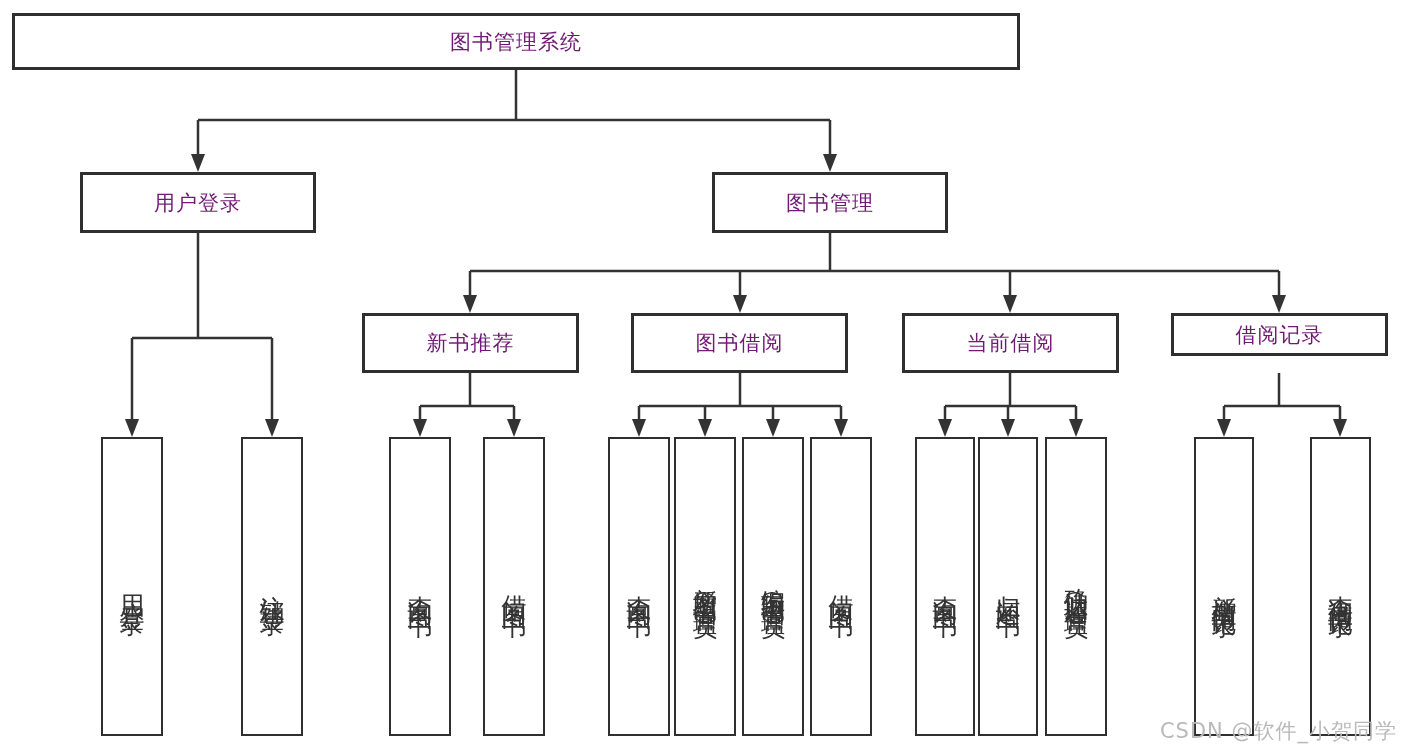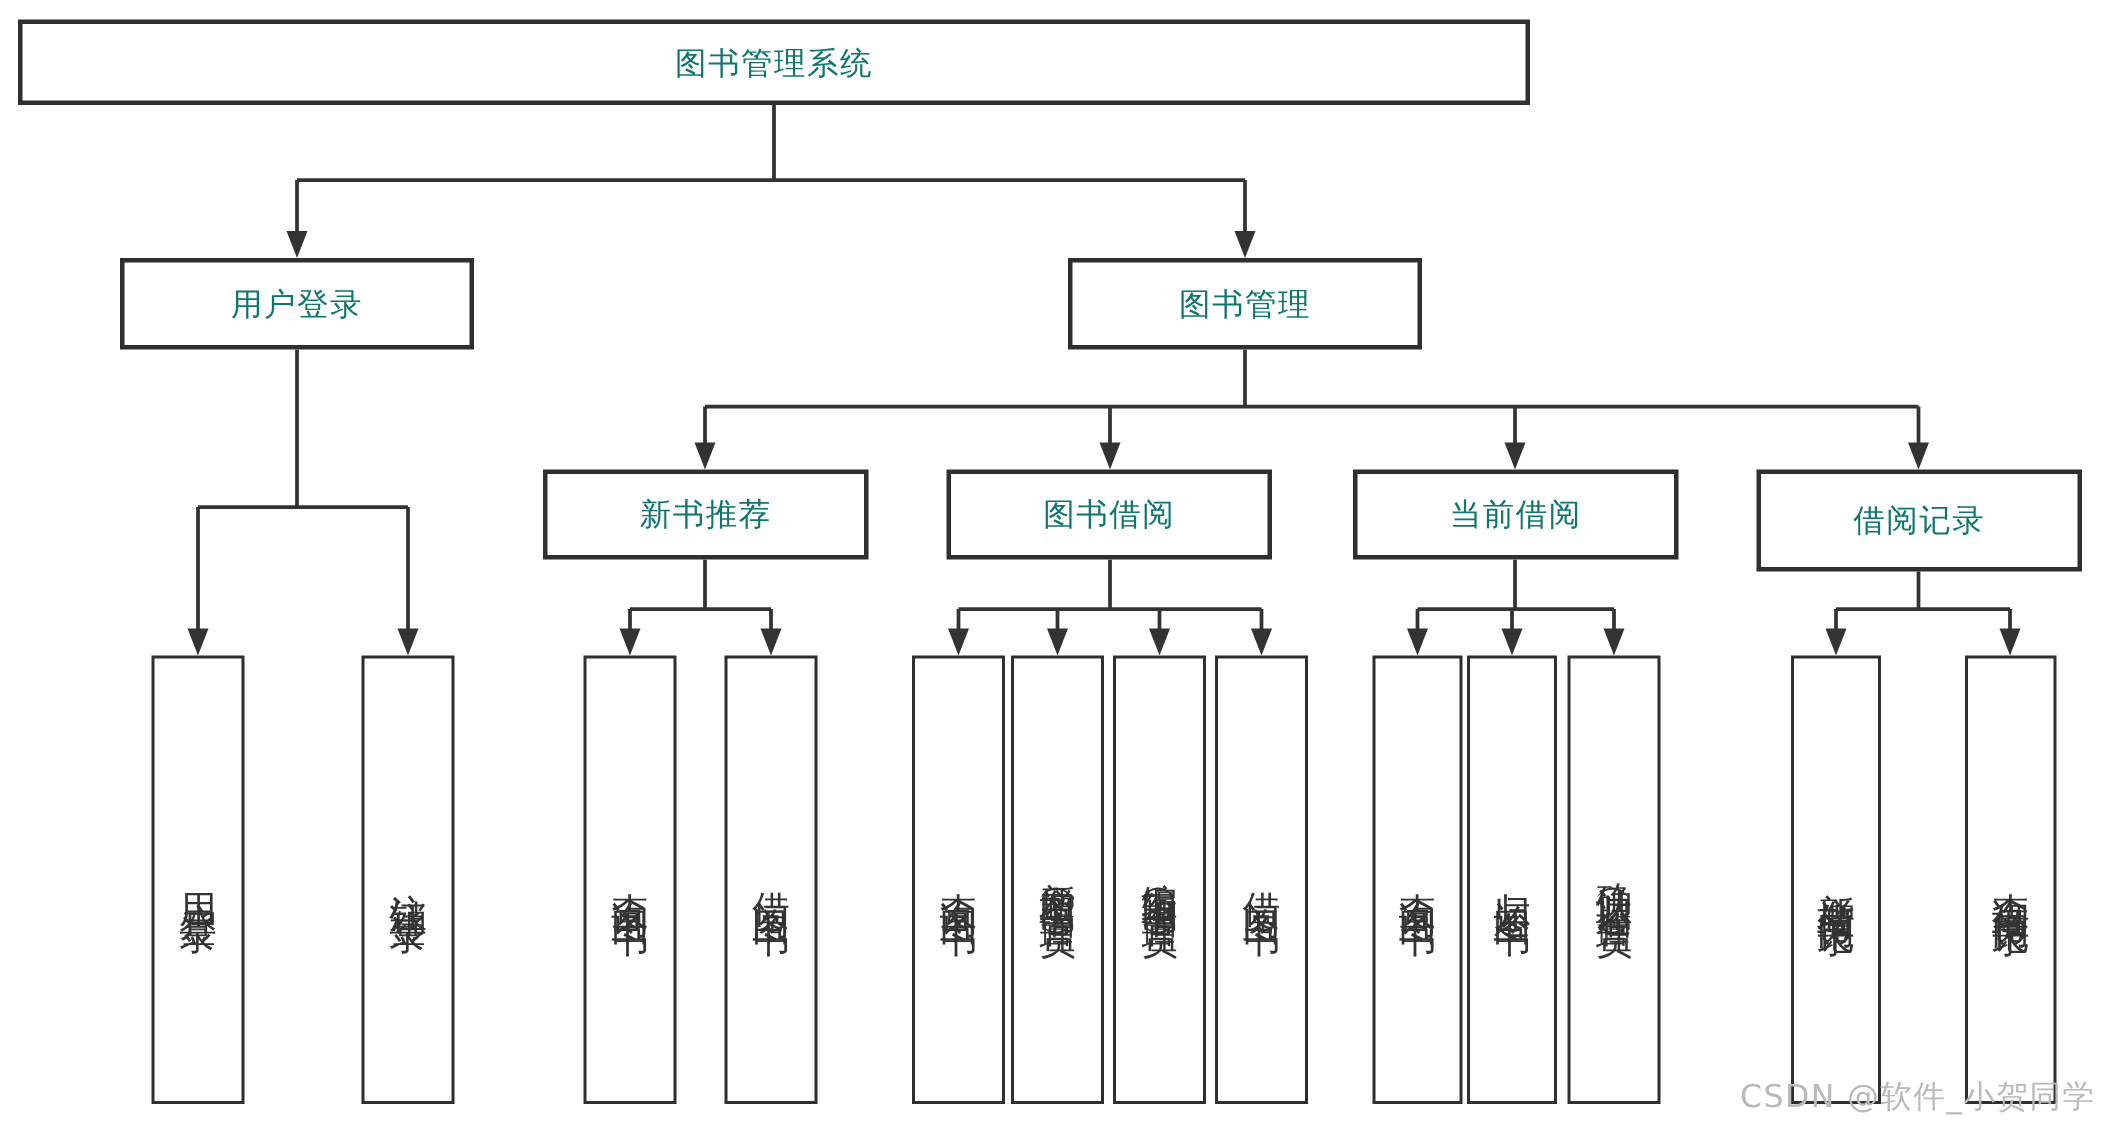--- a/index.html
+++ b/index.html
@@ -31,21 +31,21 @@
     display: flex;
     align-items: center;
     justify-content: center;
     z-index: 2;
     color: #333333;
   }
   .node .hlabel {
     font-size: 21px;
     letter-spacing: 1px;
     white-space: nowrap;
-    color: #0f766e;
+    color: #701a75;
   }
   .leaf {
     border-width: 2.5px;
   }
   .leaf .vlabel {
     writing-mode: vertical-rl;
     text-orientation: mixed;
     font-size: 25px;
     letter-spacing: 6px;
     line-height: 1.0;
@@ -152,21 +152,21 @@
 
   <div class="node" style="left:362px; top:313px; width:217px; height:60px;text-align:right;">
     <span class="hlabel">新书推荐</span>
   </div>
   <div class="node" style="left:631px; top:313px; width:217px; height:60px;">
     <span class="hlabel">图书借阅</span>
   </div>
   <div class="node" style="left:902px; top:313px; width:217px; height:60px;">
     <span class="hlabel">当前借阅</span>
   </div>
-  <div class="node" style="left:1171px; top:313px; width:217px; height:68px;">
+  <div class="node" style="left:1171px; top:313px; width:217px; height:43px;">
     <span class="hlabel">借阅记录</span>
   </div>
 
   <div class="node leaf" style="left:101px; top:437px; width:62px; height:299px;">
     <span class="vlabel">用户登录</span>
   </div>
   <div class="node leaf" style="left:241px; top:437px; width:62px; height:299px;">
     <span class="vlabel">注销登录</span>
   </div>
 

